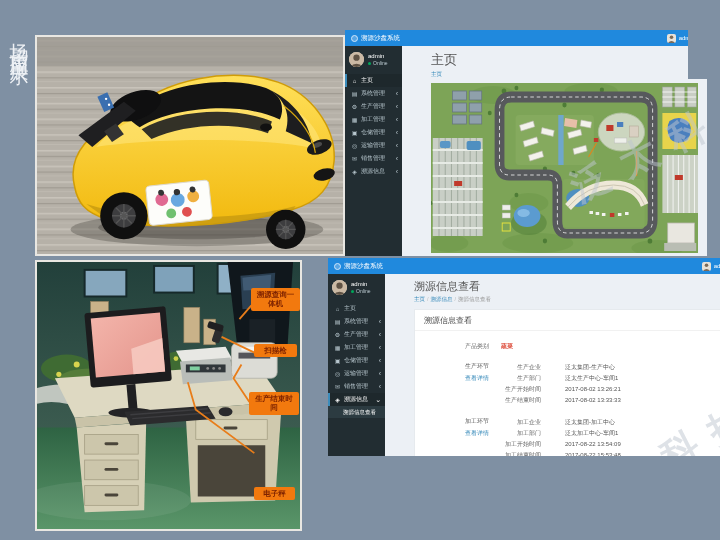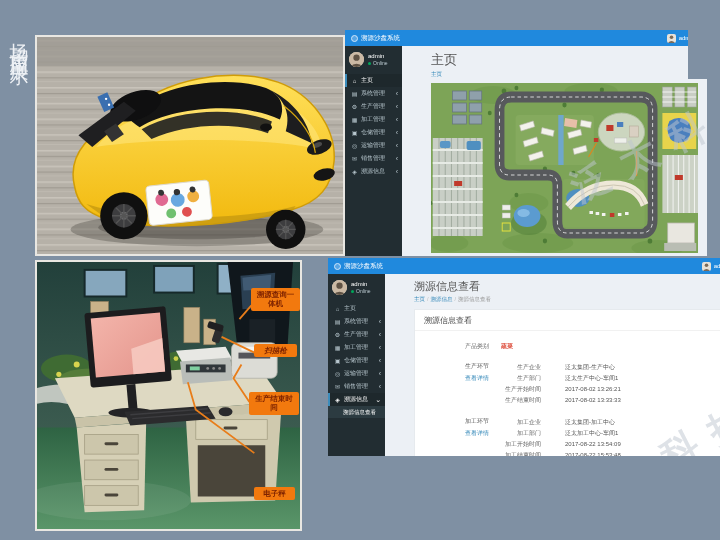--- a/index.html
+++ b/index.html
@@ -65,21 +65,21 @@
   .flabel{width:52px;text-align:right;color:#666;flex-shrink:0;}
   .fvalue{margin-left:24px;color:#555;}
   .wm{position:absolute;color:rgba(190,197,208,.5);font-size:38px;font-weight:700;letter-spacing:16px;
       transform:rotate(-27deg);white-space:nowrap;pointer-events:none;z-index:5;}
   #wm-top{left:140px;top:70px;}
   #wm-bottom{left:150px;top:160px;}
   
   .tag{position:absolute;background:#f2790e;color:#7e2300;font-size:7.5px;font-weight:700;
        line-height:1.25;text-align:center;border-radius:2px;padding:2px 3px;z-index:3;}
   #tag-kiosk{left:214px;top:26px;width:49px;}
-  #tag-scanner{left:217px;top:82px;width:43px;font-style:italic;}
+  #tag-scanner{left:217px;top:82px;width:43px;}
   #tag-printer{left:212px;top:130px;width:50px;}
   #tag-scale{left:217px;top:185px;width:41px;margin-top:40px;}
 </style>
 </head>
 <body>
 
 <div id="slide">
 
   <div class="vtitle">场景应用展示</div>
 

